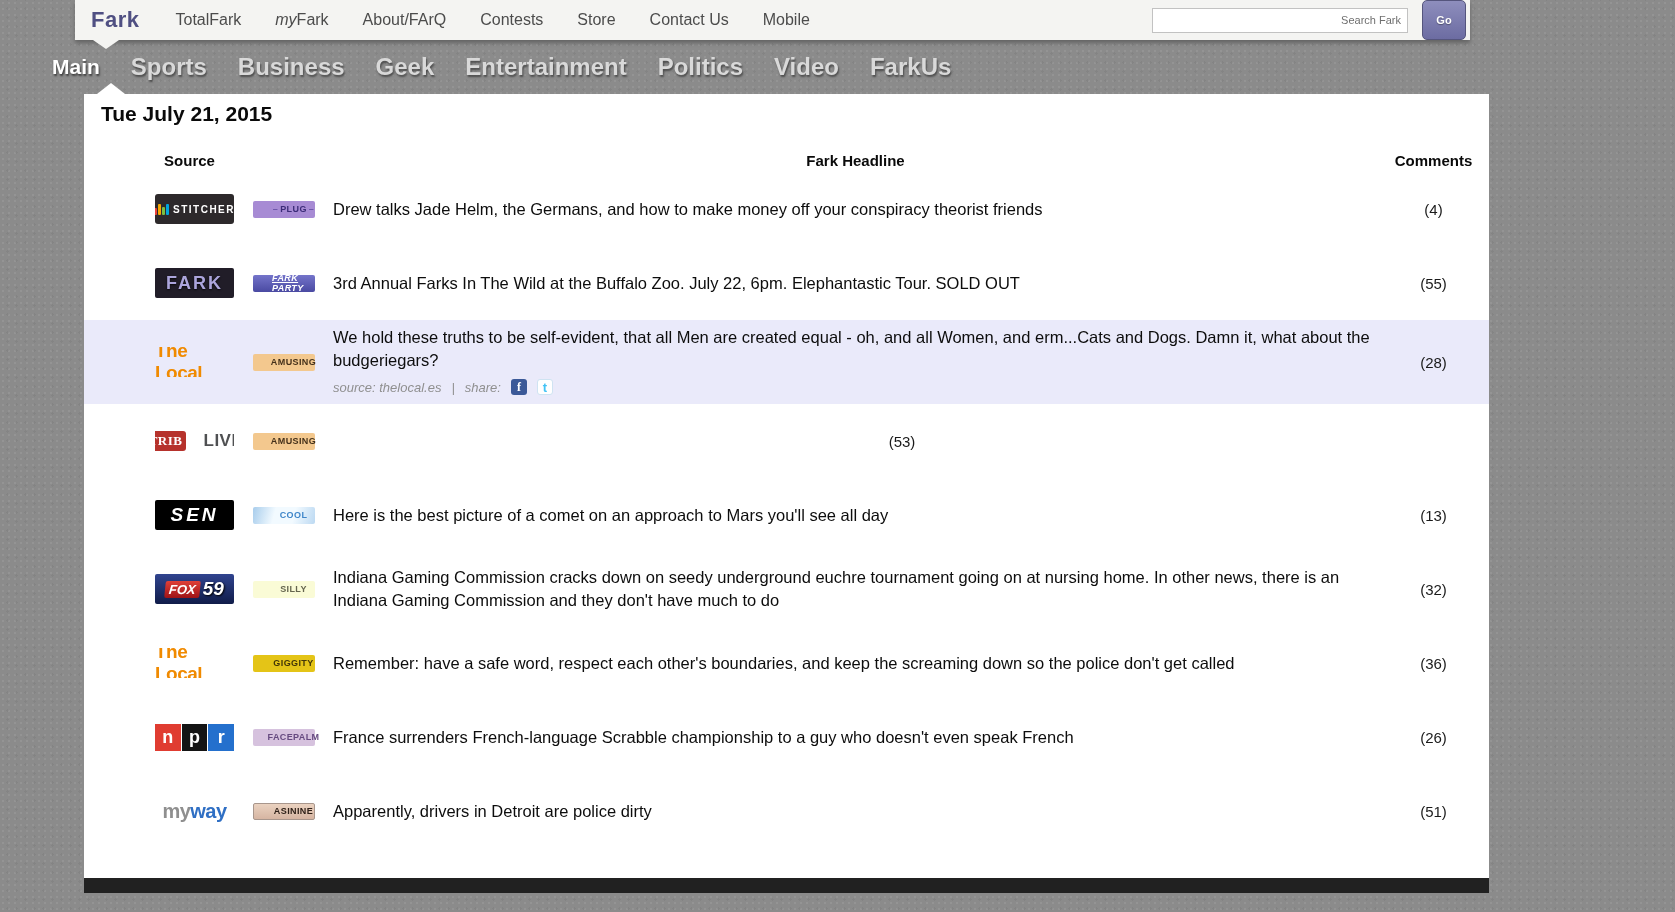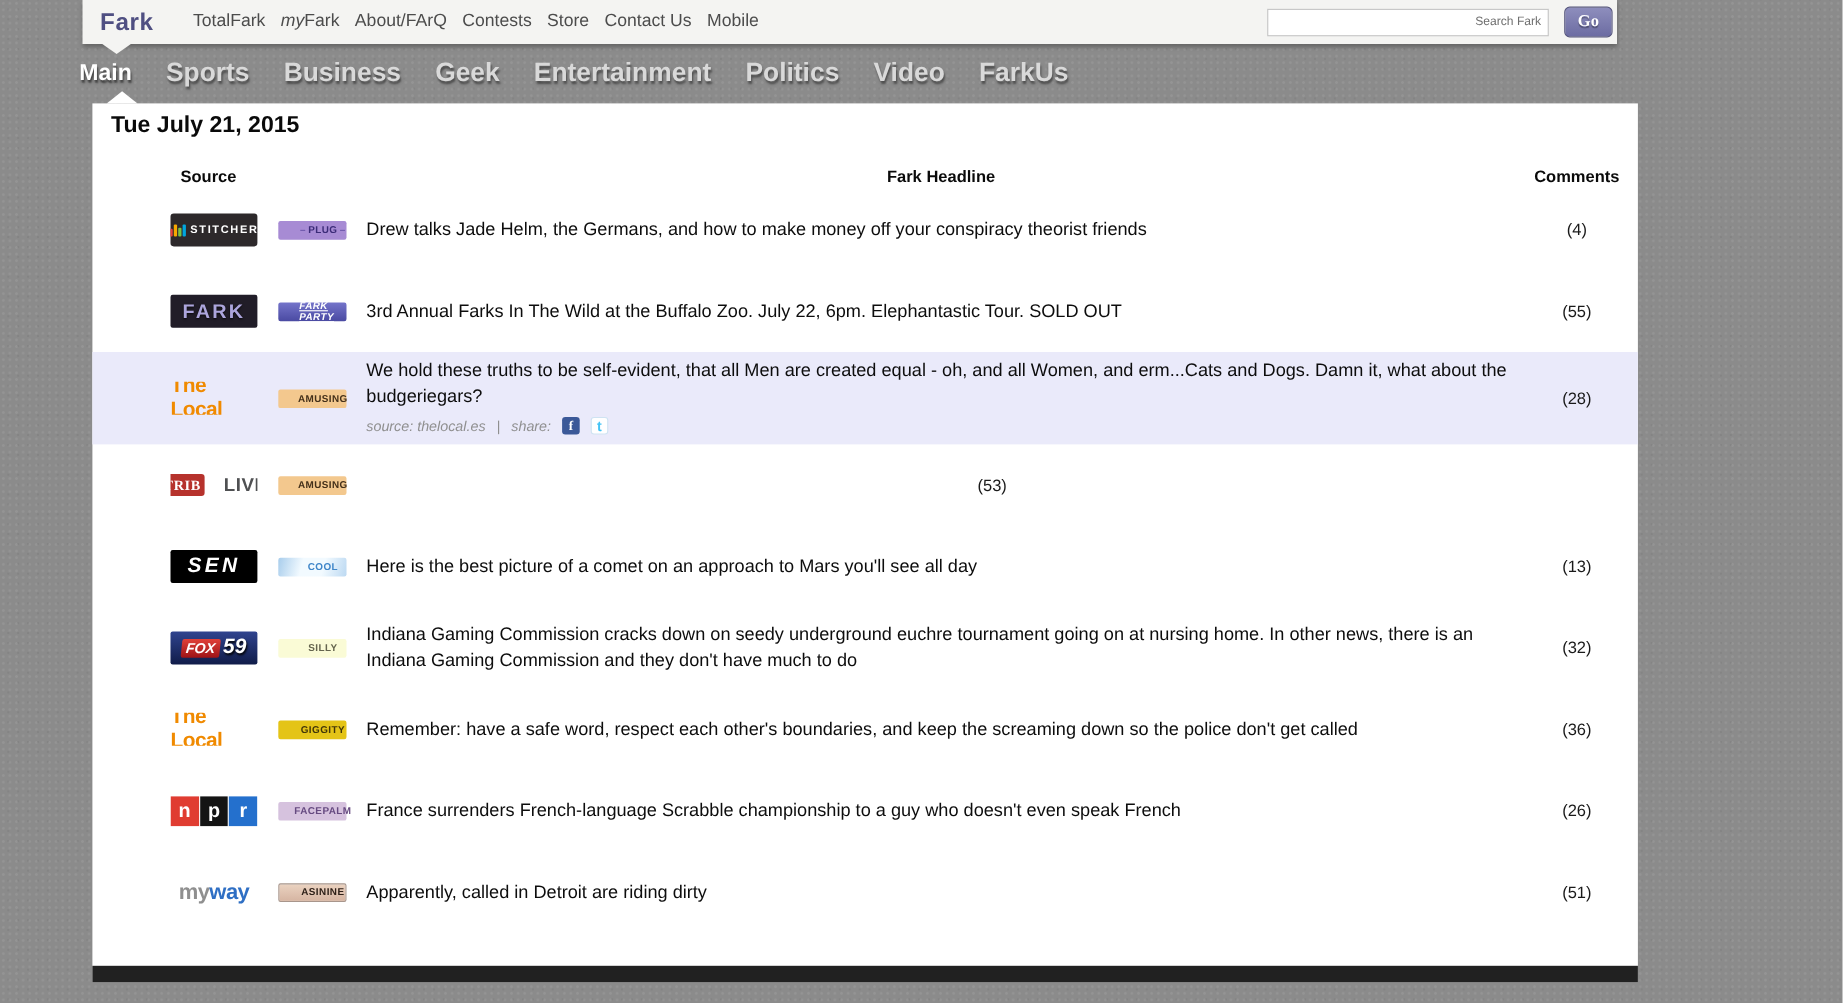--- a/index.html
+++ b/index.html
@@ -21,41 +21,41 @@
   }
   .topbar-notch {
     position:absolute; top:40px; left:18px; width:0; height:0;
     border-left:13px solid transparent; border-right:13px solid transparent;
     border-top:9px solid #f4f4f2;
   }
   .brand {
     font-size:22px; font-weight:bold; color:#4f4f82; margin:0 0 0 16px;
     letter-spacing:0.5px; cursor:pointer;
   }
-  .topnav { display:flex; align-items:flex-end; margin-left:36px; gap:14px; }
+  .topnav { display:flex; align-items:flex-end; margin-left:36px; gap:34px; }
   .topnav a { font-size:16px; color:#4c4c4c; text-decoration:none; cursor:pointer; }
   .topnav .my-prefix { font-style:italic; }
   .searchbox { margin-left:auto; display:flex; align-items:center; margin-right:4px; }
   .search-input {
     width:256px; height:25px; border:1px solid #c2c2c2; background:#fff;
     font-family:"Liberation Sans", sans-serif; font-size:11px; padding:0 6px;
     text-align:right; color:#333;
   }
   .search-input::placeholder { color:#6f6f6f; text-align:right; }
   .go-btn {
-    margin-left:14px; width:44px; height:28px; border:1px solid #55557d;
+    margin-left:14px; width:44px; height:40px; border:1px solid #55557d;
     border-radius:5px; background:linear-gradient(#8e8ebd,#6c6ca2);
-    color:#fff; font-size:15px; font-weight:bold; cursor:pointer;
+    color:#fff; font-size:11px; font-weight:bold; cursor:pointer;
     text-shadow:0 1px 1px rgba(0,0,0,0.35);
-    font-family:Liberation Serif, serif;
+    font-family:Liberation Sans, sans-serif;
   }
 
   
   .subnav {
-    margin-left:72px; height:54px; display:flex; align-items:center; gap:31px;
+    margin-left:52px; height:54px; display:flex; align-items:center; gap:31px;
   }
   .subnav a { text-decoration:none; cursor:pointer; font-size:24px; color:#d9d9d9;
     font-weight:bold; text-shadow:1px 2px 2px rgba(60,60,60,0.8); }
   .subnav a.active { font-size:21px; color:#ffffff; text-shadow:1px 2px 2px rgba(50,50,50,0.9); }
 
   
   .content {
     position:relative; margin-left:84px; width:1405px; height:799px;
     background:#ffffff; padding-top:4px;
   }
@@ -314,18 +314,18 @@
   <div class="row">
     <div class="col-logo">
       <div class="logo logo-myway">
         <span class="my">my</span>
         <span class="way">way</span>
       </div>
     </div>
     <div class="col-tag">
         <span class="tag tag-asinine">ASININE</span>
       </div>
-    <div class="col-headline">Apparently, called in Detroit are riding dirty</div>
+    <div class="col-headline">Apparently, drivers in Detroit are police dirty</div>
     <div class="col-comments">(51)</div>
   </div>
 
   <div class="bottom-strip"></div>
 </div>
 
 </body></html>

